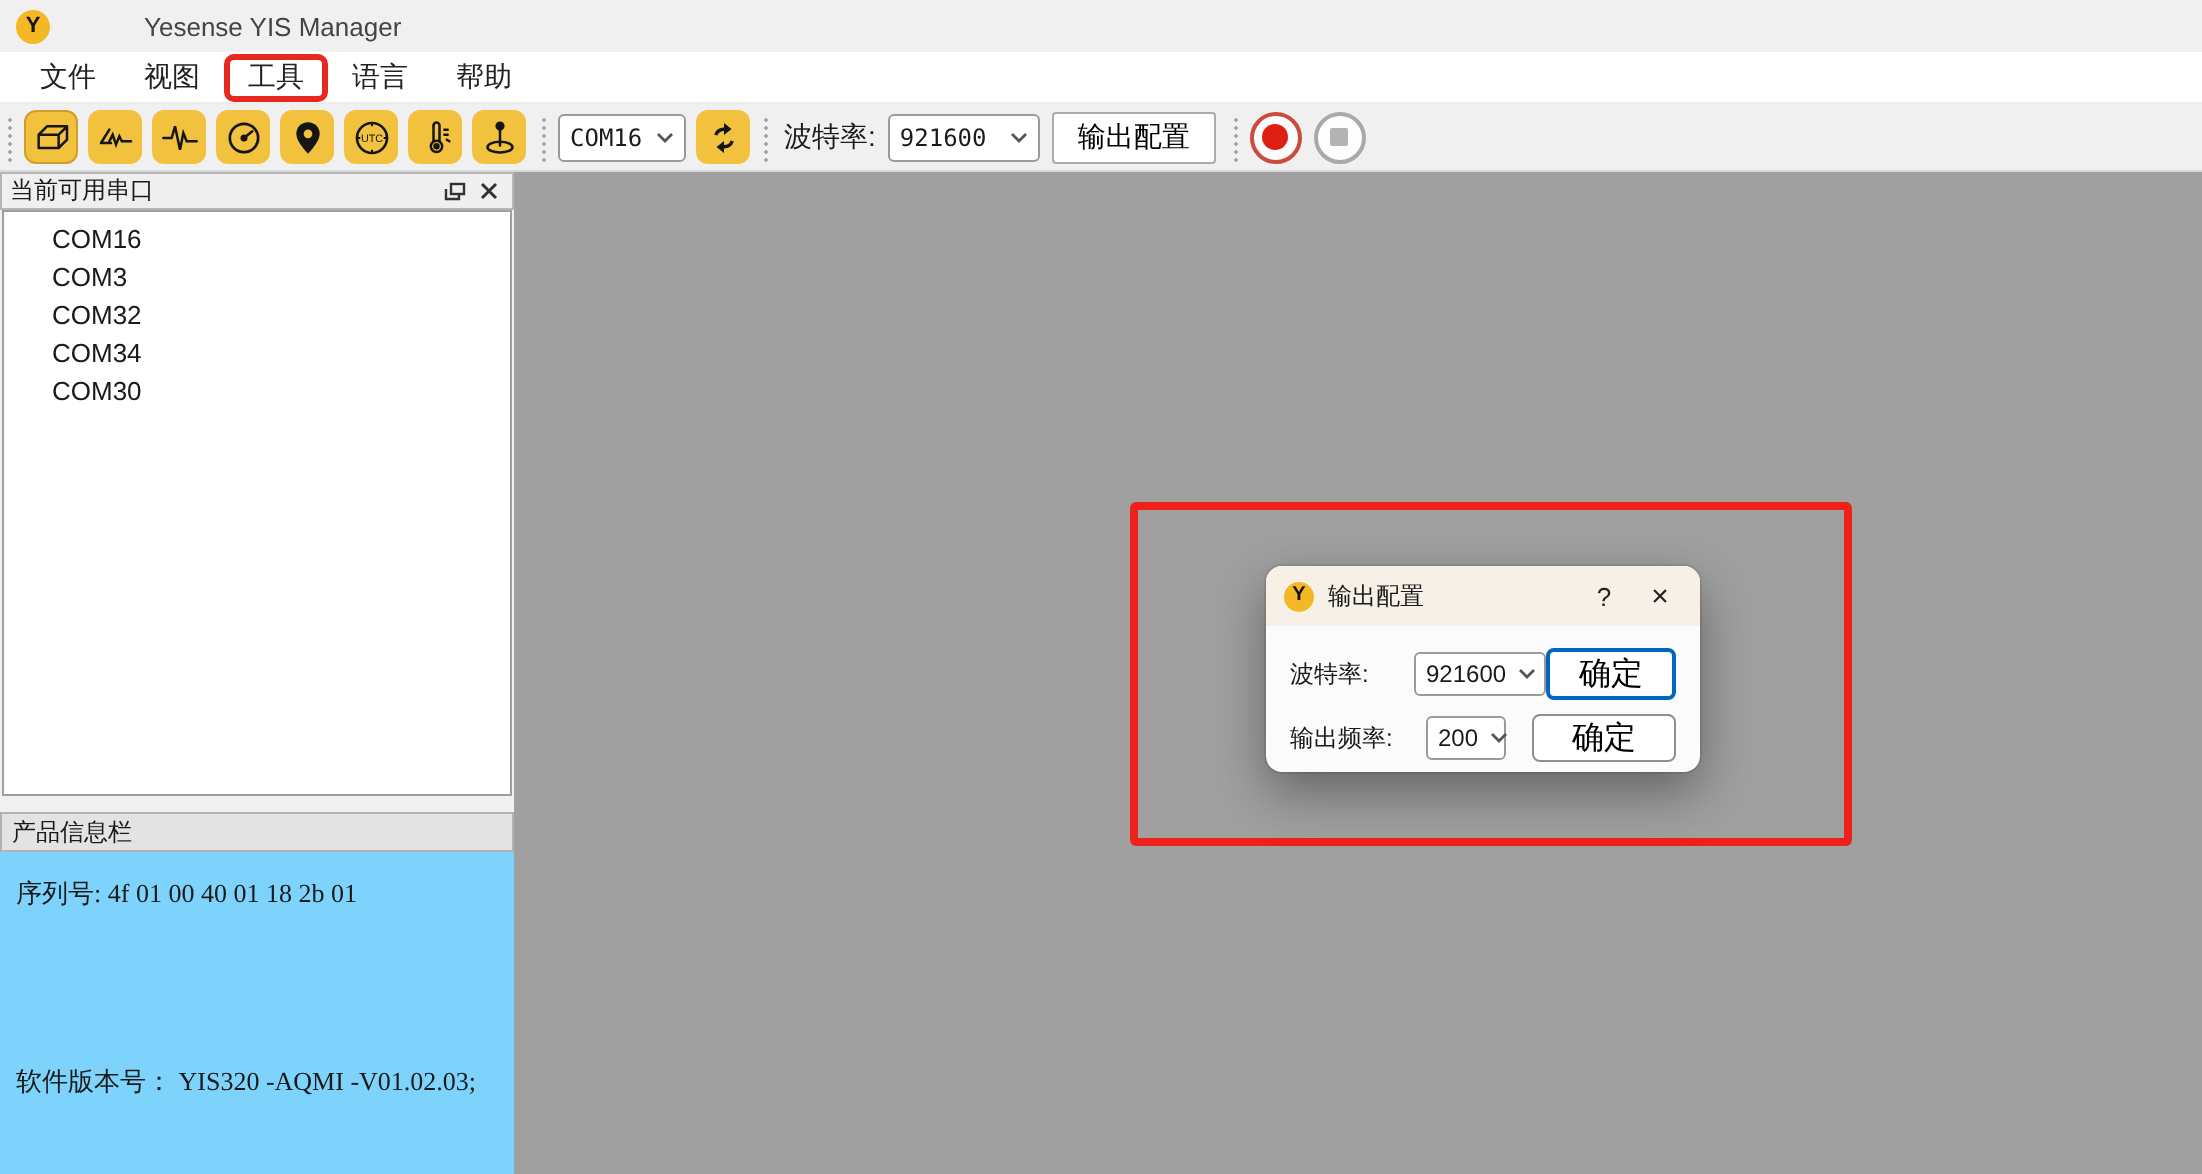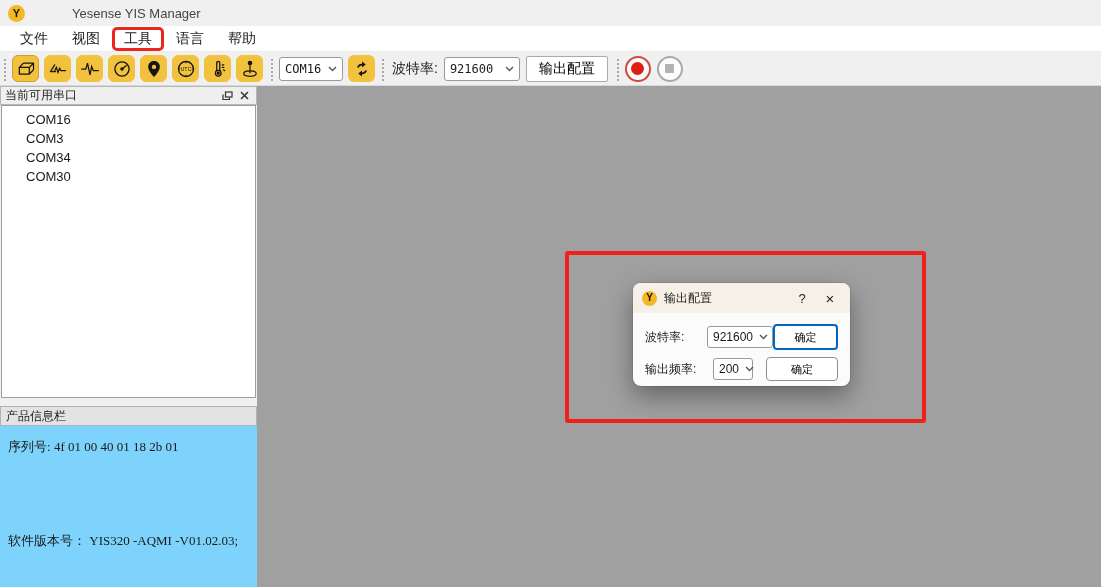--- a/index.html
+++ b/index.html
@@ -61,21 +61,21 @@
   .dialog-titlebar .logo { width:15px; height:15px; font-size:10px; }
   .dialog-title { font-size:12px; flex:0 0 auto; }
   .dlg-spacer { flex:1; }
   .dlg-help { width:20px; text-align:center; font-size:13px; color:#222; }
   .dlg-close { width:22px; text-align:center; font-size:15px; color:#222; }
   .dialog-body { padding:11px 12px 0 12px; }
   .dlg-row { display:flex; align-items:center; margin-bottom:7px; }
   .dlg-label { font-size:12px; width:62px; flex:0 0 auto; }
   .dlg-combo { height:22px; width:66px; flex:0 0 auto; border-radius:3px; }
   .dlg-row2 .dlg-combo { width:40px; margin-left:6px; }
-  .dlg-btn { margin-left:auto; width:72px; height:24px; background:#fff; border:1px solid #8f8f8f; border-radius:4px; font-size:11px; display:flex; align-items:center; justify-content:center; }
+  .dlg-btn { margin-left:auto; width:72px; height:24px; background:#fff; border:1px solid #8f8f8f; border-radius:4px; font-size:16px; display:flex; align-items:center; justify-content:center; }
   .dlg-btn.default { border:2px solid #0067c0; height:26px; }
 </style>
 </head>
 <body>
 
 <div class="titlebar">
   <span class="logo">Y</span>
   <span class="title">Yesense YIS Manager</span>
 </div>
 
@@ -198,20 +198,21 @@
     <span class="dock-hbtn">
       <svg width="9" height="9" viewBox="0 0 9 9" stroke="#333" stroke-width="1.5">
           <path d="M1 1 L8 8 M8 1 L1 8"></path>
         </svg>
     </span>
   </div>
 
   <div class="port-list">
       <div class="port-item">COM16</div>
       <div class="port-item">COM3</div>
+      <div class="port-item">COM32</div>
       <div class="port-item">COM34</div>
       <div class="port-item">COM30</div>
     </div>
 
   <div class="pinfo-header">
     <span>产品信息栏</span>
   </div>
   <div class="pinfo-body">
     <div class="pinfo-row pinfo-serial">
       <span>序列号:</span>

